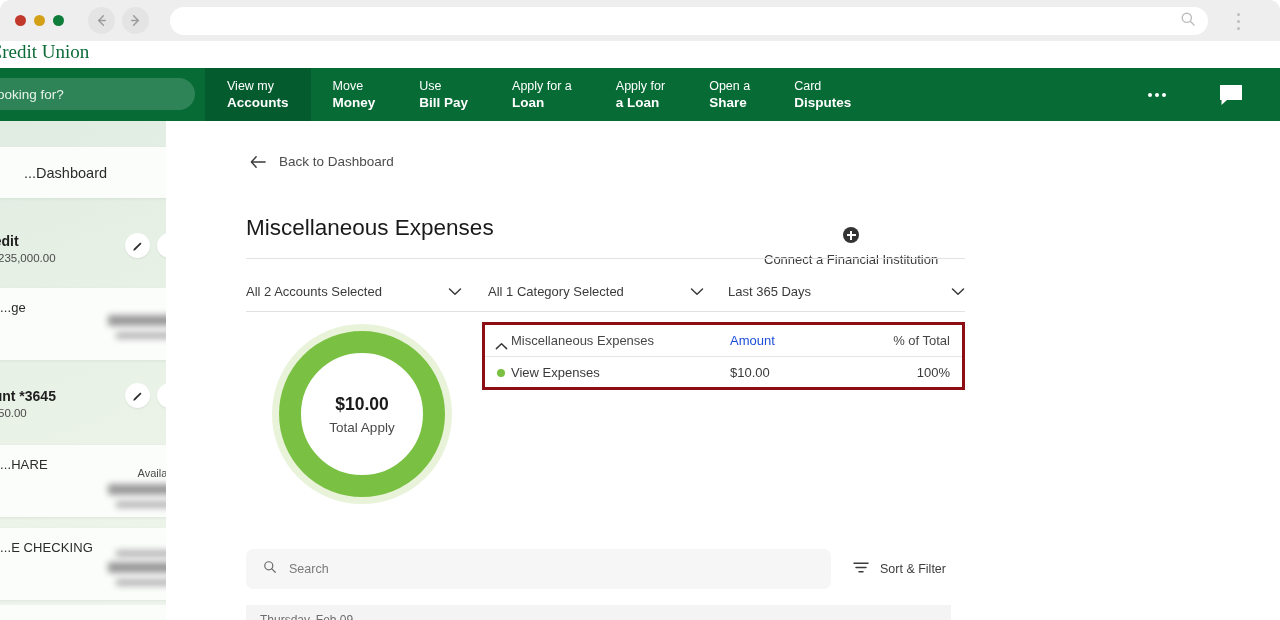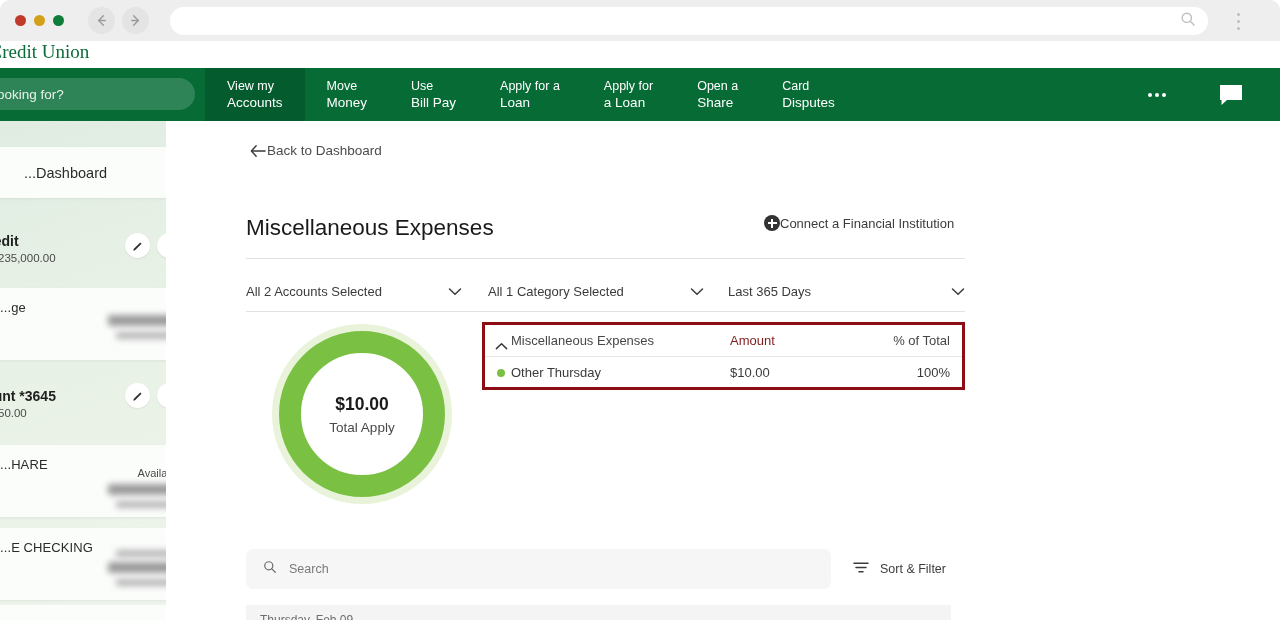--- a/index.html
+++ b/index.html
@@ -101,21 +101,21 @@
     padding: 0 22px;
     display: flex; flex-direction: column;
     justify-content: center;
     line-height: 1.28;
     color: #ffffff;
     white-space: nowrap;
     cursor: pointer;
   }
   .nav-item.active { background: #04603p; background: #045c2e; }
   .nav-item .l1 { font-size: 12.5px; font-weight: 400; }
-  .nav-item .l2 { font-size: 13.5px; font-weight: 400; }
+  .nav-item .l2 { font-size: 13.5px; font-weight: 700; }
 
   .nav-more {
     position: absolute; left: 1142px; top: 0; height: 53px;
     display: flex; align-items: center; gap: 3px;
     padding: 0 6px;
   }
   .nav-more span {
     width: 4px; height: 4px; border-radius: 50%;
     background: #ffffff; display: block;
   }
@@ -200,35 +200,36 @@
   }
 
   
   .main {
     position: absolute; left: 205px; top: 121px;
     width: 1075px; height: 499px;
     background: #ffffff;
     overflow: hidden;
   }
   .back-link {
-    position: absolute; left: 45px; top: 22px;
-    display: flex; align-items: flex-end; 
+    position: absolute; left: 45px; top: 33px;
+    display: flex; align-items: flex-end; gap: 12px;
     cursor: pointer;
   }
   .back-label { font-size: 13.5px; color: #4c4c4c; }
 
   .page-title {
     position: absolute; left: 41px; top: 94px;
     font-size: 22.5px; color: #1a1a1a;
     font-weight: 400;
   }
   .connect-link {
-    position: absolute; left: 559px; top: 94px;
-    display: flex; align-items: center; gap: 0;
+    position: absolute; left: 559px; top: 106px;
+    display: flex; align-items: center; gap: 9px;
     cursor: pointer;
+    flex-direction: column;
   }
   .plus-circle {
     width: 16px; height: 16px; border-radius: 50%;
     background: #333333;
     position: relative;
     flex: none;
   }
   .plus-circle::before, .plus-circle::after {
     content: ""; position: absolute; background: #ffffff;
   }
@@ -297,21 +298,21 @@
     border-bottom: 1px solid #e6e6e6;
     display: flex; align-items: center;
   }
   .cat-head .chev { position: absolute; left: 10px; top: 12px; }
   .cat-head-title {
     position: absolute; left: 26px;
     font-size: 13px; color: #474747;
   }
   .cat-head-amount {
     position: absolute; left: 245px;
-    font-size: 13px; color: #7f1d1d;
+    font-size: 13px; color: #1d4ed8;
   }
   .cat-head-pct {
     position: absolute; right: 12px;
     font-size: 13px; color: #474747;
   }
   .cat-row {
     position: relative; height: 30px;
     display: flex; align-items: center;
   }
   .cat-dot {
@@ -582,21 +583,21 @@
         <svg width="13" height="9" viewBox="0 0 14 9">
           <path d="M1.5 6.8 L7 1.6 L12.5 6.8" fill="none" stroke="#3a3a3a" stroke-width="1.6" stroke-linecap="round" stroke-linejoin="round"></path>
         </svg>
       </span>
       <span class="cat-head-title">Miscellaneous Expenses</span>
       <span class="cat-head-amount">Amount</span>
       <span class="cat-head-pct">% of Total</span>
     </div>
     <div class="cat-row">
       <span class="cat-dot"></span>
-      <span class="cat-row-name">Other Thursday</span>
+      <span class="cat-row-name">View Expenses</span>
       <span class="cat-row-amount">$10.00</span>
       <span class="cat-row-pct">100%</span>
     </div>
   </div>
 
   <div class="tx-search">
     <span>
       <svg width="14" height="14" viewBox="0 0 16 16">
         <circle cx="6.6" cy="6.6" r="4.6" fill="none" stroke="#6d6d6d" stroke-width="1.4"></circle>
         <path d="M10.1 10.1 L14 14" stroke="#6d6d6d" stroke-width="1.4" stroke-linecap="round"></path>

